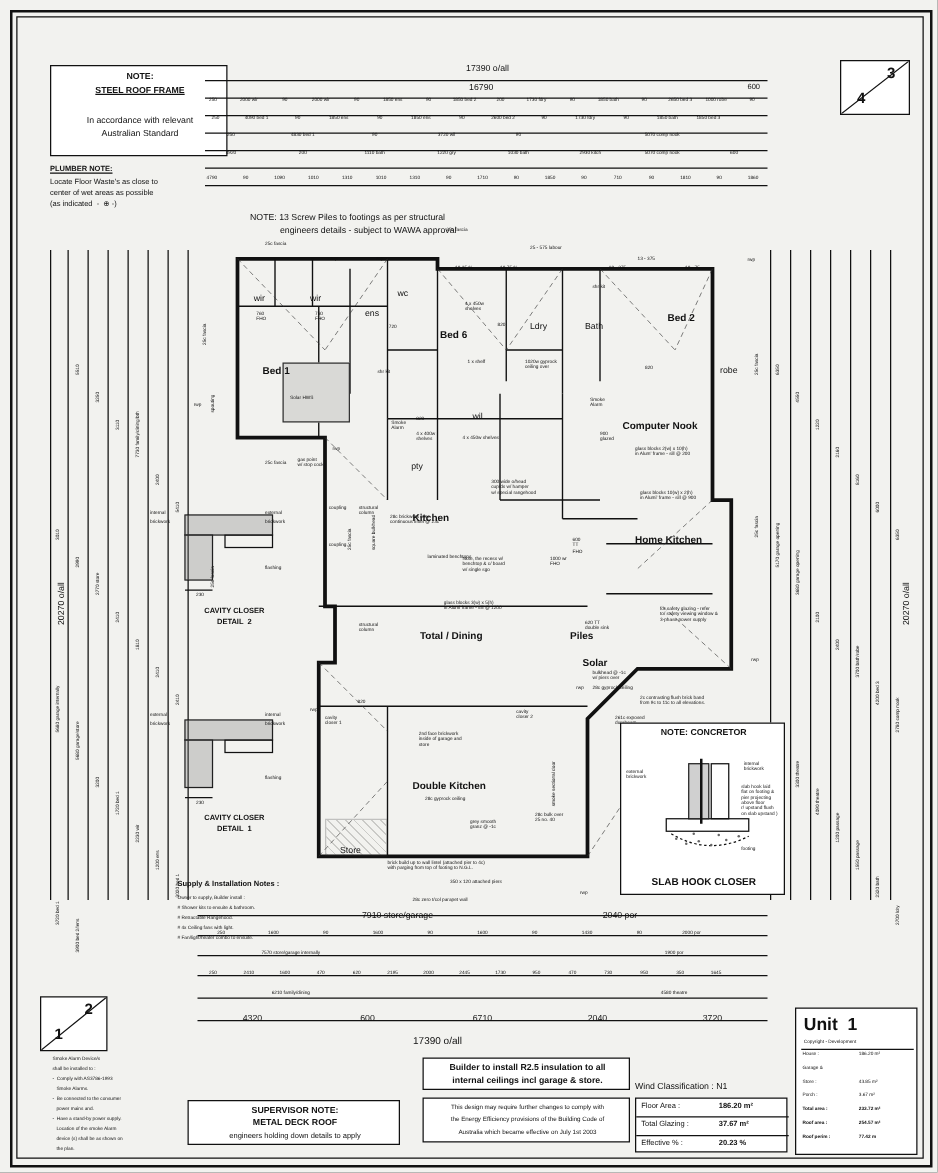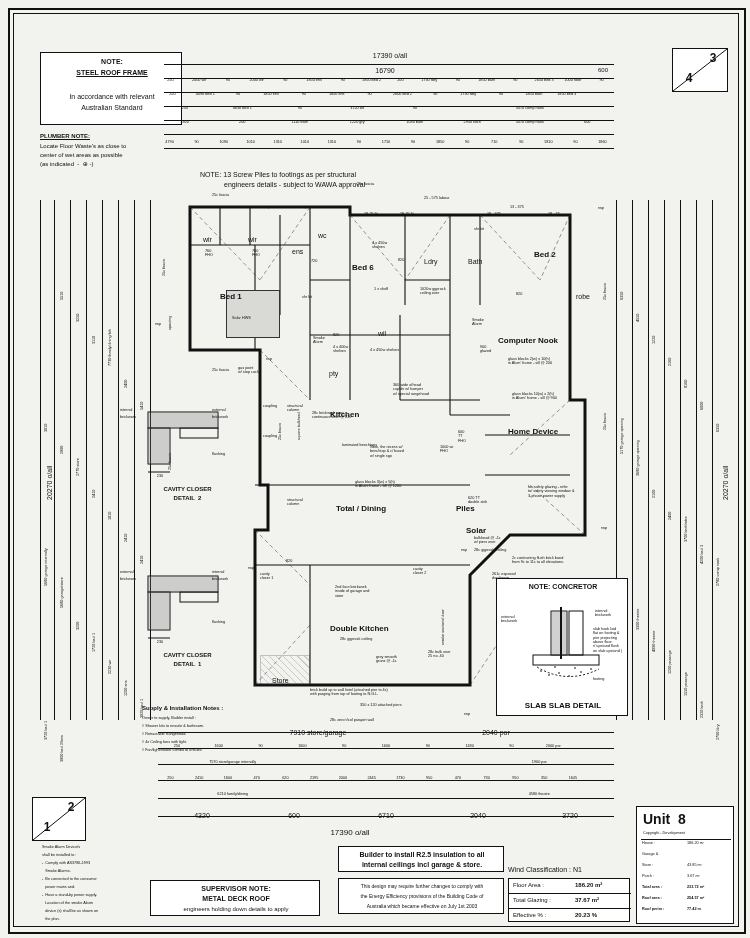--- a/index.html
+++ b/index.html
@@ -248,33 +248,33 @@
         <path d="M40,22 L110,95 M160,22 L110,95 M200,30 L255,95 M300,30 L255,95 M330,30 L390,95 M420,30 L390,95"></path>
         <path d="M420,215 L360,270 M435,350 L380,300 M320,500 L360,440 M105,500 L160,440"></path>
         <path d="M110,165 L160,215 M105,345 L160,400"></path>
       </g>
     </svg>
 
     <div class="room grey" style="left:76px;top:105px;width:54px;height:48px;"></div>
     <div class="room hatch" style="left:110px;top:470px;width:50px;height:30px;opacity:.25;"></div>
 
     <div id="roomlabels" style="position:absolute;left:0;top:0;width:470px;height:545px;">
-        <div class="t s8 b" style="left: 60px; top: 107px; margin-left: 10px;">Bed 1</div>
+        <div class="t s8 b" style="left: 60px; top: 107px;">Bed 1</div>
         <div class="t s8 b" style="left: 202px; top: 78px;">Bed 6</div>
         <div class="t s8 b" style="left: 384px; top: 65px;">Bed 2</div>
         <div class="t s7" style="left: 53px; top: 51px;">wir</div>
         <div class="t s7" style="left: 98px; top: 51px;">wir</div>
         <div class="t s7" style="left: 142px; top: 63px;">ens</div>
         <div class="t s7" style="left: 168px; top: 47px;">wc</div>
         <div class="t s7" style="left: 274px; top: 73px;">Ldry</div>
         <div class="t s7" style="left: 318px; top: 73px;">Bath</div>
         <div class="t s7" style="left: 426px; top: 108px;">robe</div>
         <div class="t s7" style="left: 228px; top: 145px;">wil</div>
         <div class="t s8 b" style="left: 348px; top: 151px;">Computer Nook</div>
-        <div class="t s8 b" style="left: 358px; top: 242px;">Home Device</div>
+        <div class="t s8 b" style="left: 358px; top: 242px;">Home Kitchen</div>
         <div class="t s8 b" style="left: 180px; top: 225px;">Kitchen</div>
         <div class="t s8 b" style="left: 186px; top: 319px;">Total / Dining</div>
         <div class="t s8 b" style="left: 306px; top: 319px;">Piles</div>
         <div class="t s8 b" style="left: 316px; top: 341px;">Solar</div>
         <div class="t s8 b" style="left: 180px; top: 439px;">Double Kitchen</div>
         <div class="t s7" style="left: 122px; top: 492px;">Store</div>
         <div class="t s7" style="left: 179px; top: 185px;">pty</div>
       </div>
   </div>
 
@@ -483,21 +483,21 @@
 brickwork</div>
     <div class="t xtiny" style="left:98px;top:30px;">internal
 brickwork</div>
     <div class="t xtiny" style="left:96px;top:48px;">slab hook laid
 flat on footing &amp;
 pier projecting
 above floor
 r/ upstand flush
 on slab upstand )</div>
     <div class="t xtiny" style="left:96px;top:98px;">footing</div>
-    <div class="t c s8 b" style="left:0;top:122px;width:132px;">SLAB SLAB DETAIL</div>
+    <div class="t c s8 b" style="left:0;top:122px;width:132px;">SLAB HOOK CLOSER</div>
   </div>
 
   <div style="position:absolute;left:150px;top:726px;width:470px;height:96px;">
     <div class="thin" style="left:8px;top:6px;width:456px;"></div>
     <div class="thin" style="left:8px;top:22px;width:456px;"></div>
     <div class="thin" style="left:8px;top:38px;width:456px;"></div>
     <div class="thin" style="left:8px;top:54px;width:456px;"></div>
     <div class="thin" style="left:8px;top:72px;width:456px;"></div>
     <div class="thin" style="left:8px;top:90px;width:456px;"></div>
   </div>
@@ -547,21 +547,21 @@
   <div id="botrow5" style="position:absolute;left:156px;top:812px;width:460px;height:12px;">
       <div class="t c s7" style="left: 0px; top: 0px; width: 92px;">4320</div>
       <div class="t c s7" style="left: 92px; top: 0px; width: 92px;">600</div>
       <div class="t c s7" style="left: 184px; top: 0px; width: 92px;">6710</div>
       <div class="t c s7" style="left: 276px; top: 0px; width: 92px;">2040</div>
       <div class="t c s7" style="left: 368px; top: 0px; width: 92px;">3720</div>
     </div>
   <div class="t c s8" style="left:280px;top:828px;width:140px;">17390 o/all</div>
 
   <div class="box" style="left:636px;top:806px;width:98px;height:118px;">
-    <div class="t s14 b" style="left:6px;top:4px;">Unit  8</div>
+    <div class="t s14 b" style="left:6px;top:4px;">Unit  1</div>
     <div class="t xtiny" style="left:6px;top:24px;">Copyright - Development</div>
     <div class="thin" style="left:4px;top:32px;width:90px;"></div>
     <div id="unitrows" style="position:absolute;left:0;top:34px;width:98px;">
         <div style="position: relative; height: 11px;">
           <span class="t xtiny" style="left: 5px; top: 0px;">House :</span>
           <span class="t xtiny" style="left: 50px; top: 0px;">186.20 m²</span>
         </div>
         <div style="position: relative; height: 11px;">
           <span class="t xtiny" style="left: 5px; top: 0px;">Garage &amp;</span>
           <span class="t xtiny" style="left: 50px; top: 0px;"></span>

